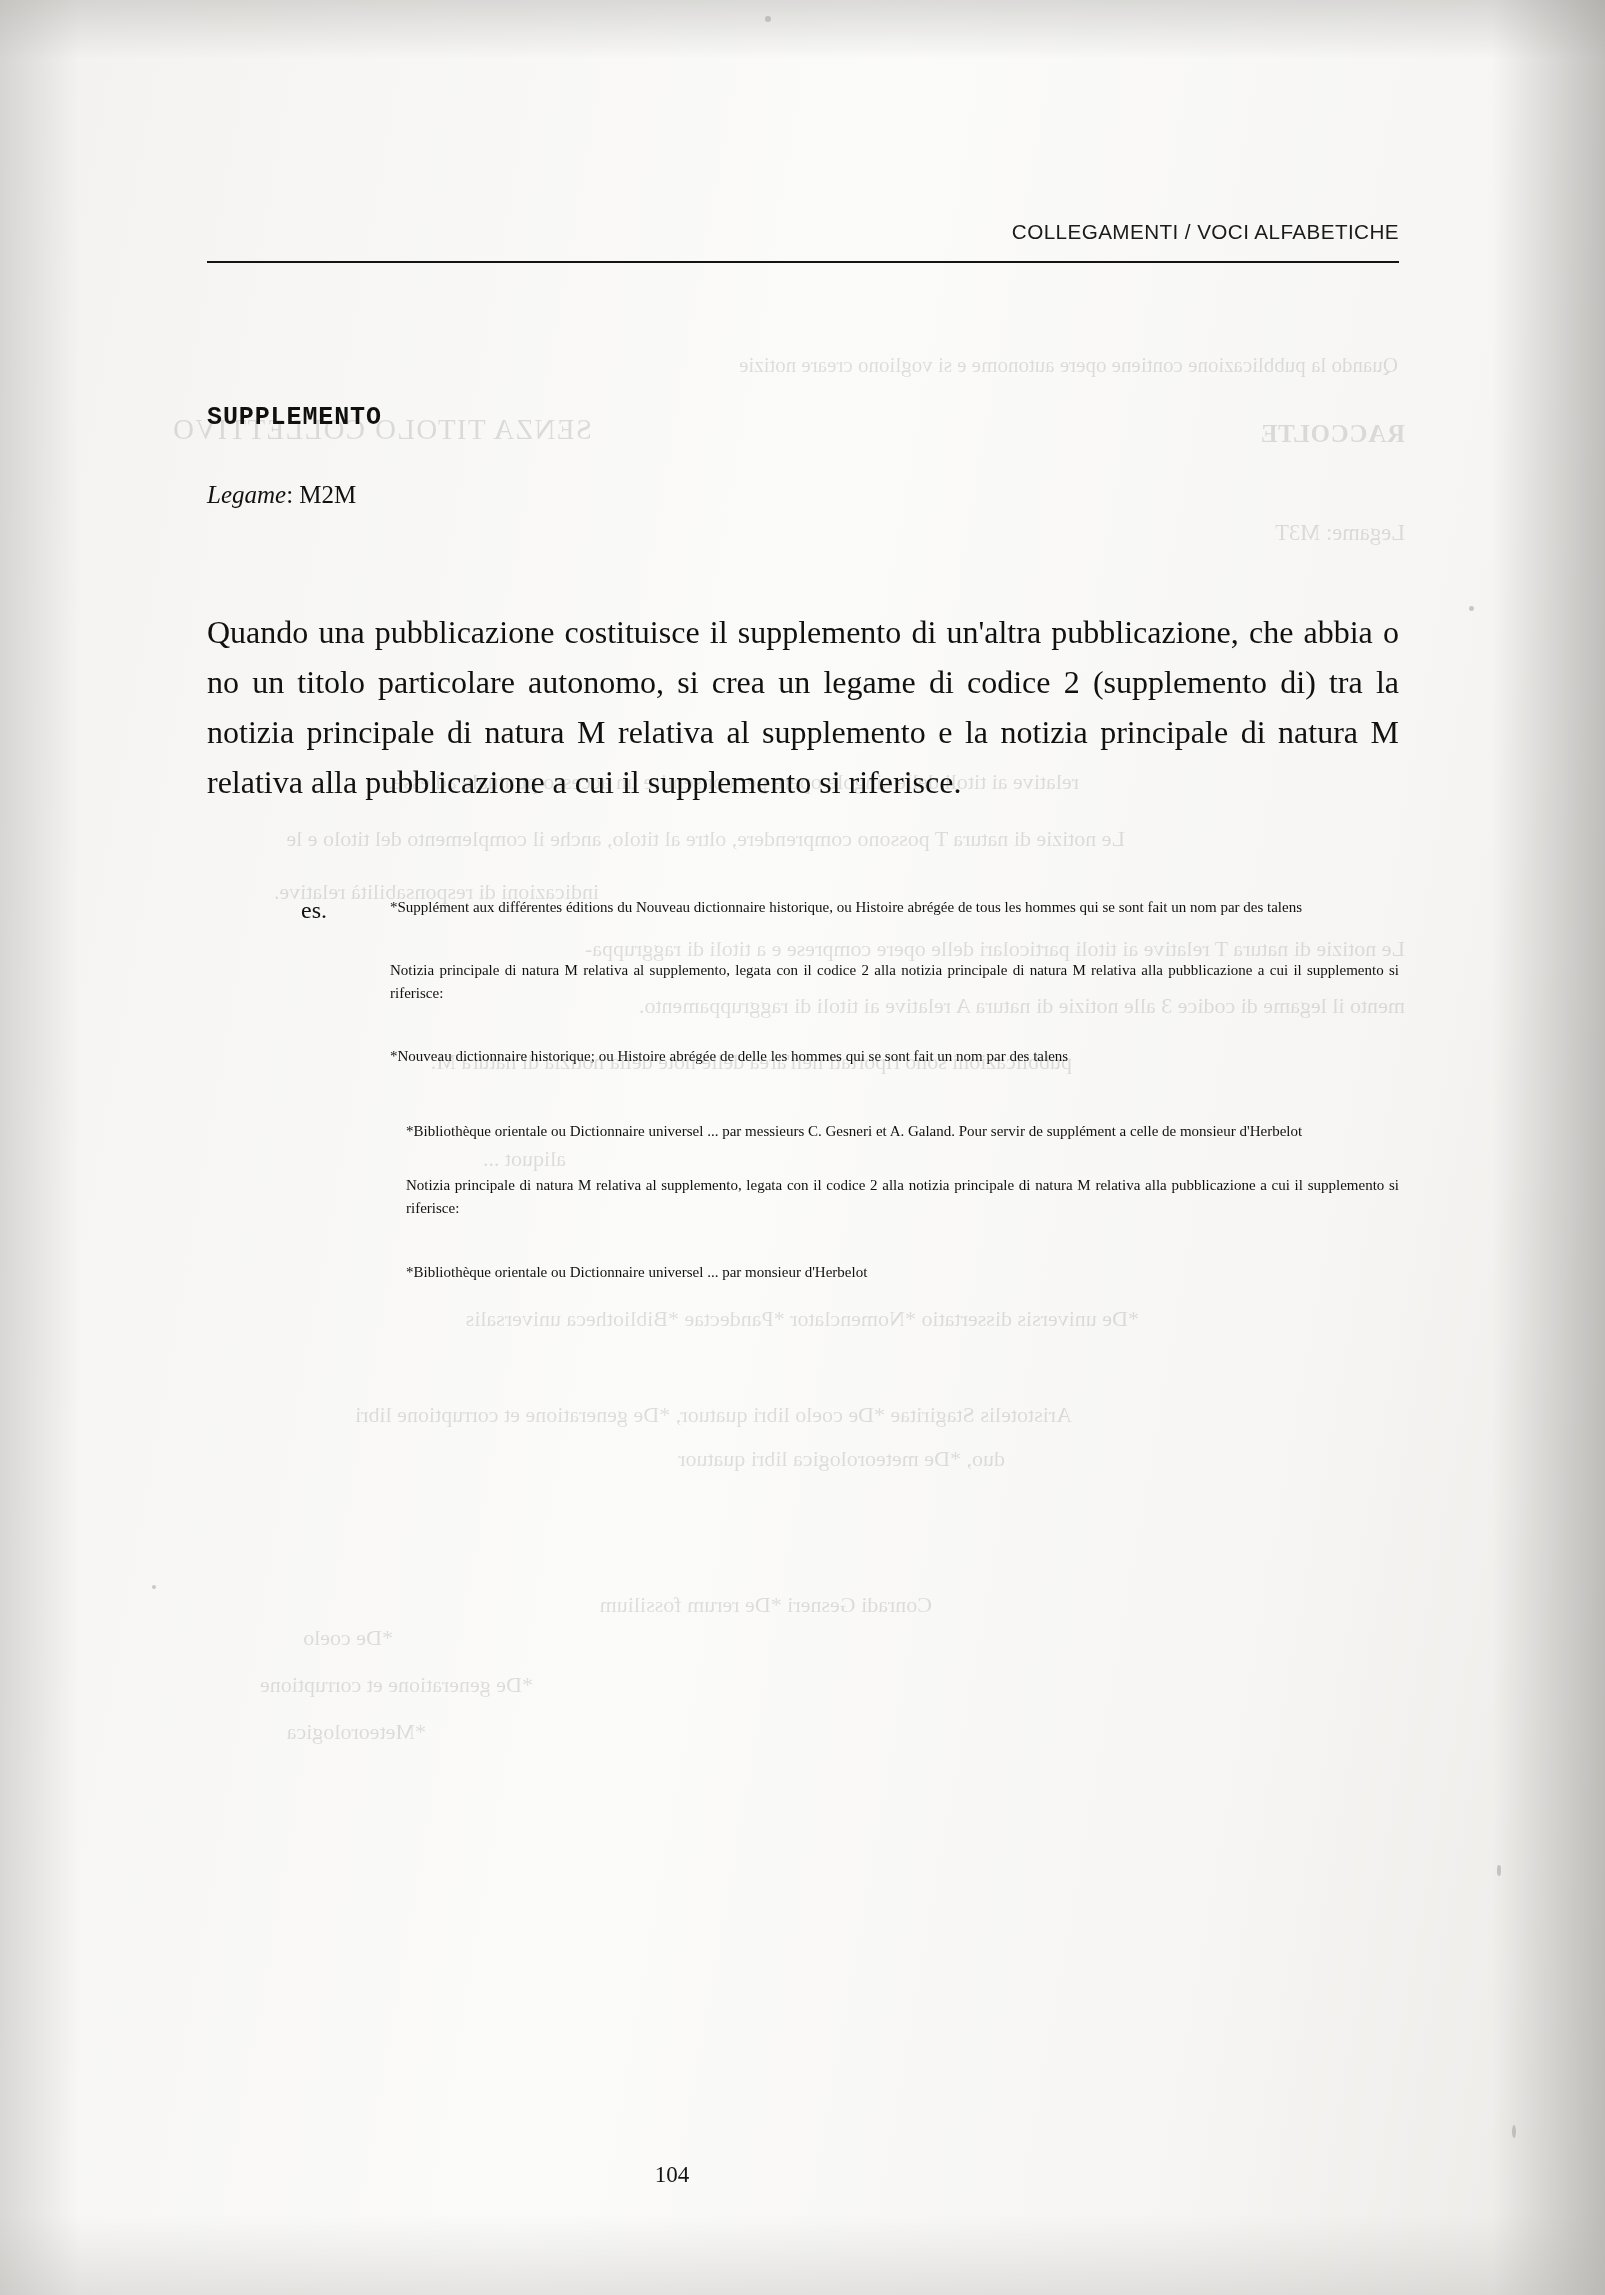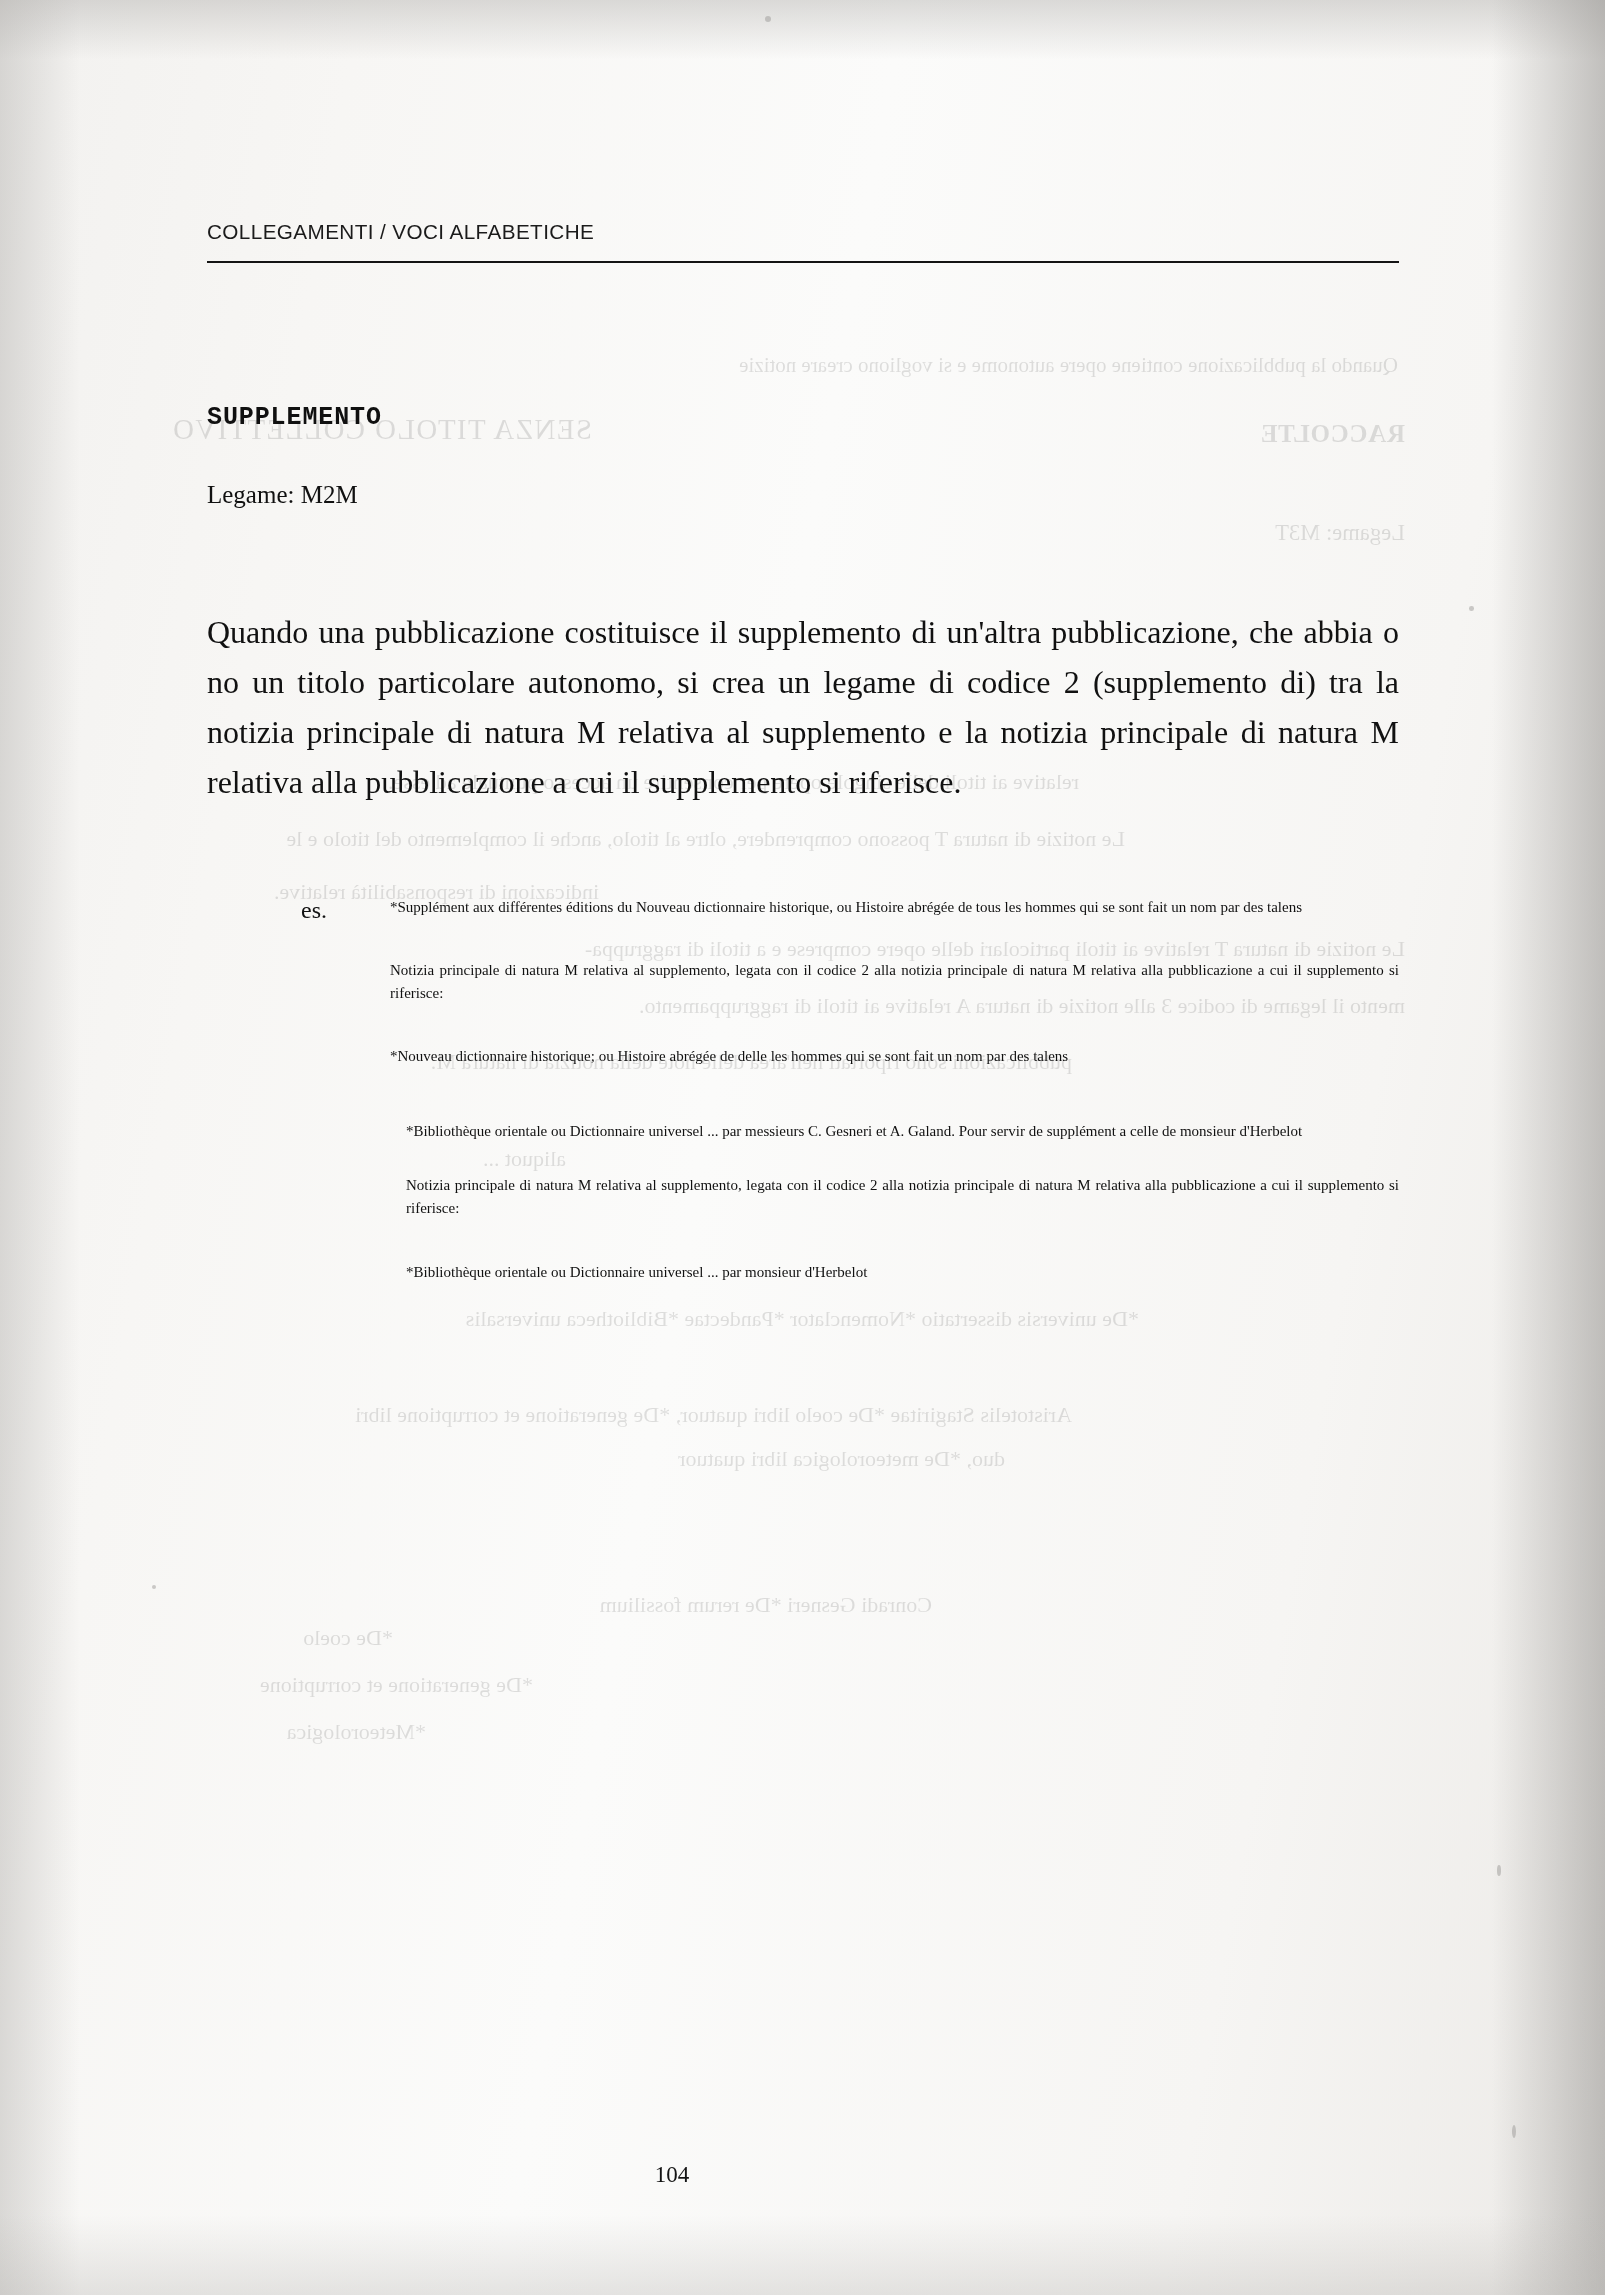--- a/index.html
+++ b/index.html
@@ -69,20 +69,21 @@
     left: 207px;
     top: 220px;
     width: 1192px;
   }
 
   .running-head {
     font-family: "Liberation Sans", sans-serif;
     font-size: 20.7px;
     letter-spacing: 0.4px;
     color: #1b1b1b;
+    text-align: right;
   }
   .rule {
     margin-top: 17.3px;
     border-bottom: 2px solid #141414;
     width: 1192px;
   }
 
   .section-title {
     margin-top: 140px;
     font-family: Liberation Mono, monospace;
@@ -91,20 +92,21 @@
     letter-spacing: 0.9px;
     color: #101010;
   }
 
   .legame {
     margin-top: 49px;
     font-size: 25px;
     color: #111;
   }
   .legame .lab {
+    font-style: italic;
   }
 
   .body-para {
     margin-top: 99px;
     font-size: 32px;
     line-height: 1.56;
     text-align: justify;
     color: #111;
     width: 1192px;
   }

